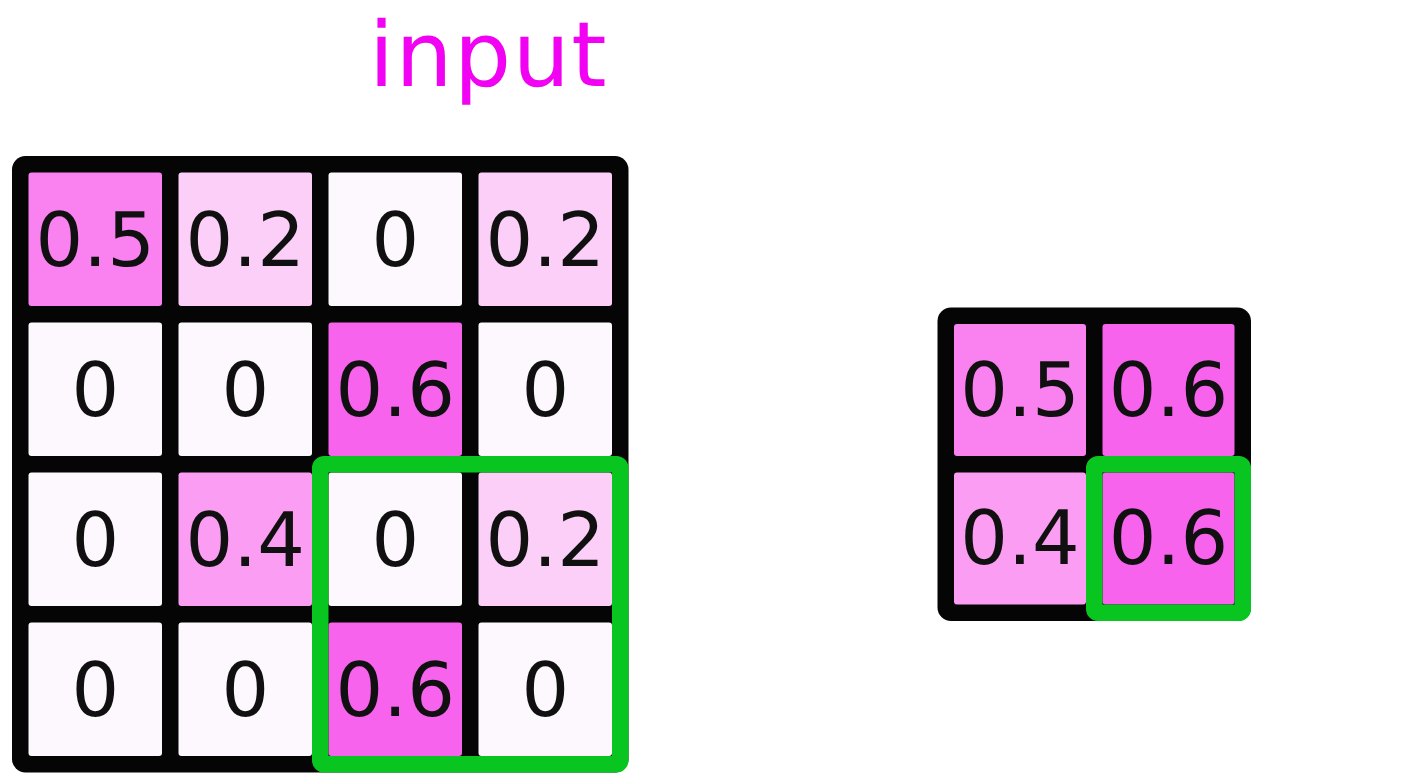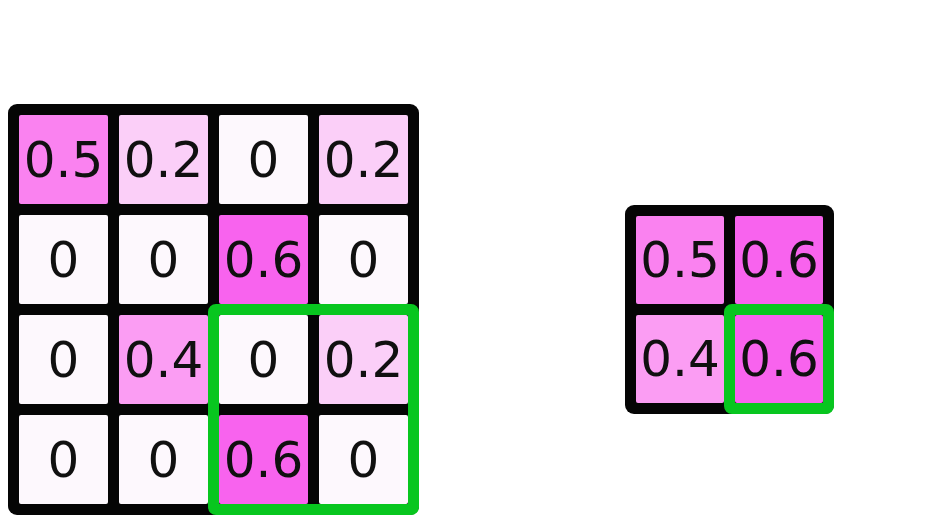--- a/index.html
+++ b/index.html
@@ -73,20 +73,21 @@
     top: 304px;
     width: 110px;
     height: 110px;
   }
 </style>
 </head>
 <body>
 
 <div class="canvas">
 
+  <div class="title input-title" style="color: rgb(242, 2, 242);">input</div>
 
 
   <div class="grid input-grid" style="background: rgb(5, 5, 5);">
     <div class="cell" style="background: rgb(250, 130, 240); color: rgb(16, 16, 16);">0.5</div>
     <div class="cell" style="background: rgb(251, 207, 248); color: rgb(16, 16, 16);">0.2</div>
     <div class="cell" style="background: rgb(253, 248, 253); color: rgb(16, 16, 16);">0</div>
     <div class="cell" style="background: rgb(251, 207, 248); color: rgb(16, 16, 16);">0.2</div>
     <div class="cell" style="background: rgb(253, 248, 253); color: rgb(16, 16, 16);">0</div>
     <div class="cell" style="background: rgb(253, 248, 253); color: rgb(16, 16, 16);">0</div>
     <div class="cell" style="background: rgb(248, 99, 238); color: rgb(16, 16, 16);">0.6</div>

